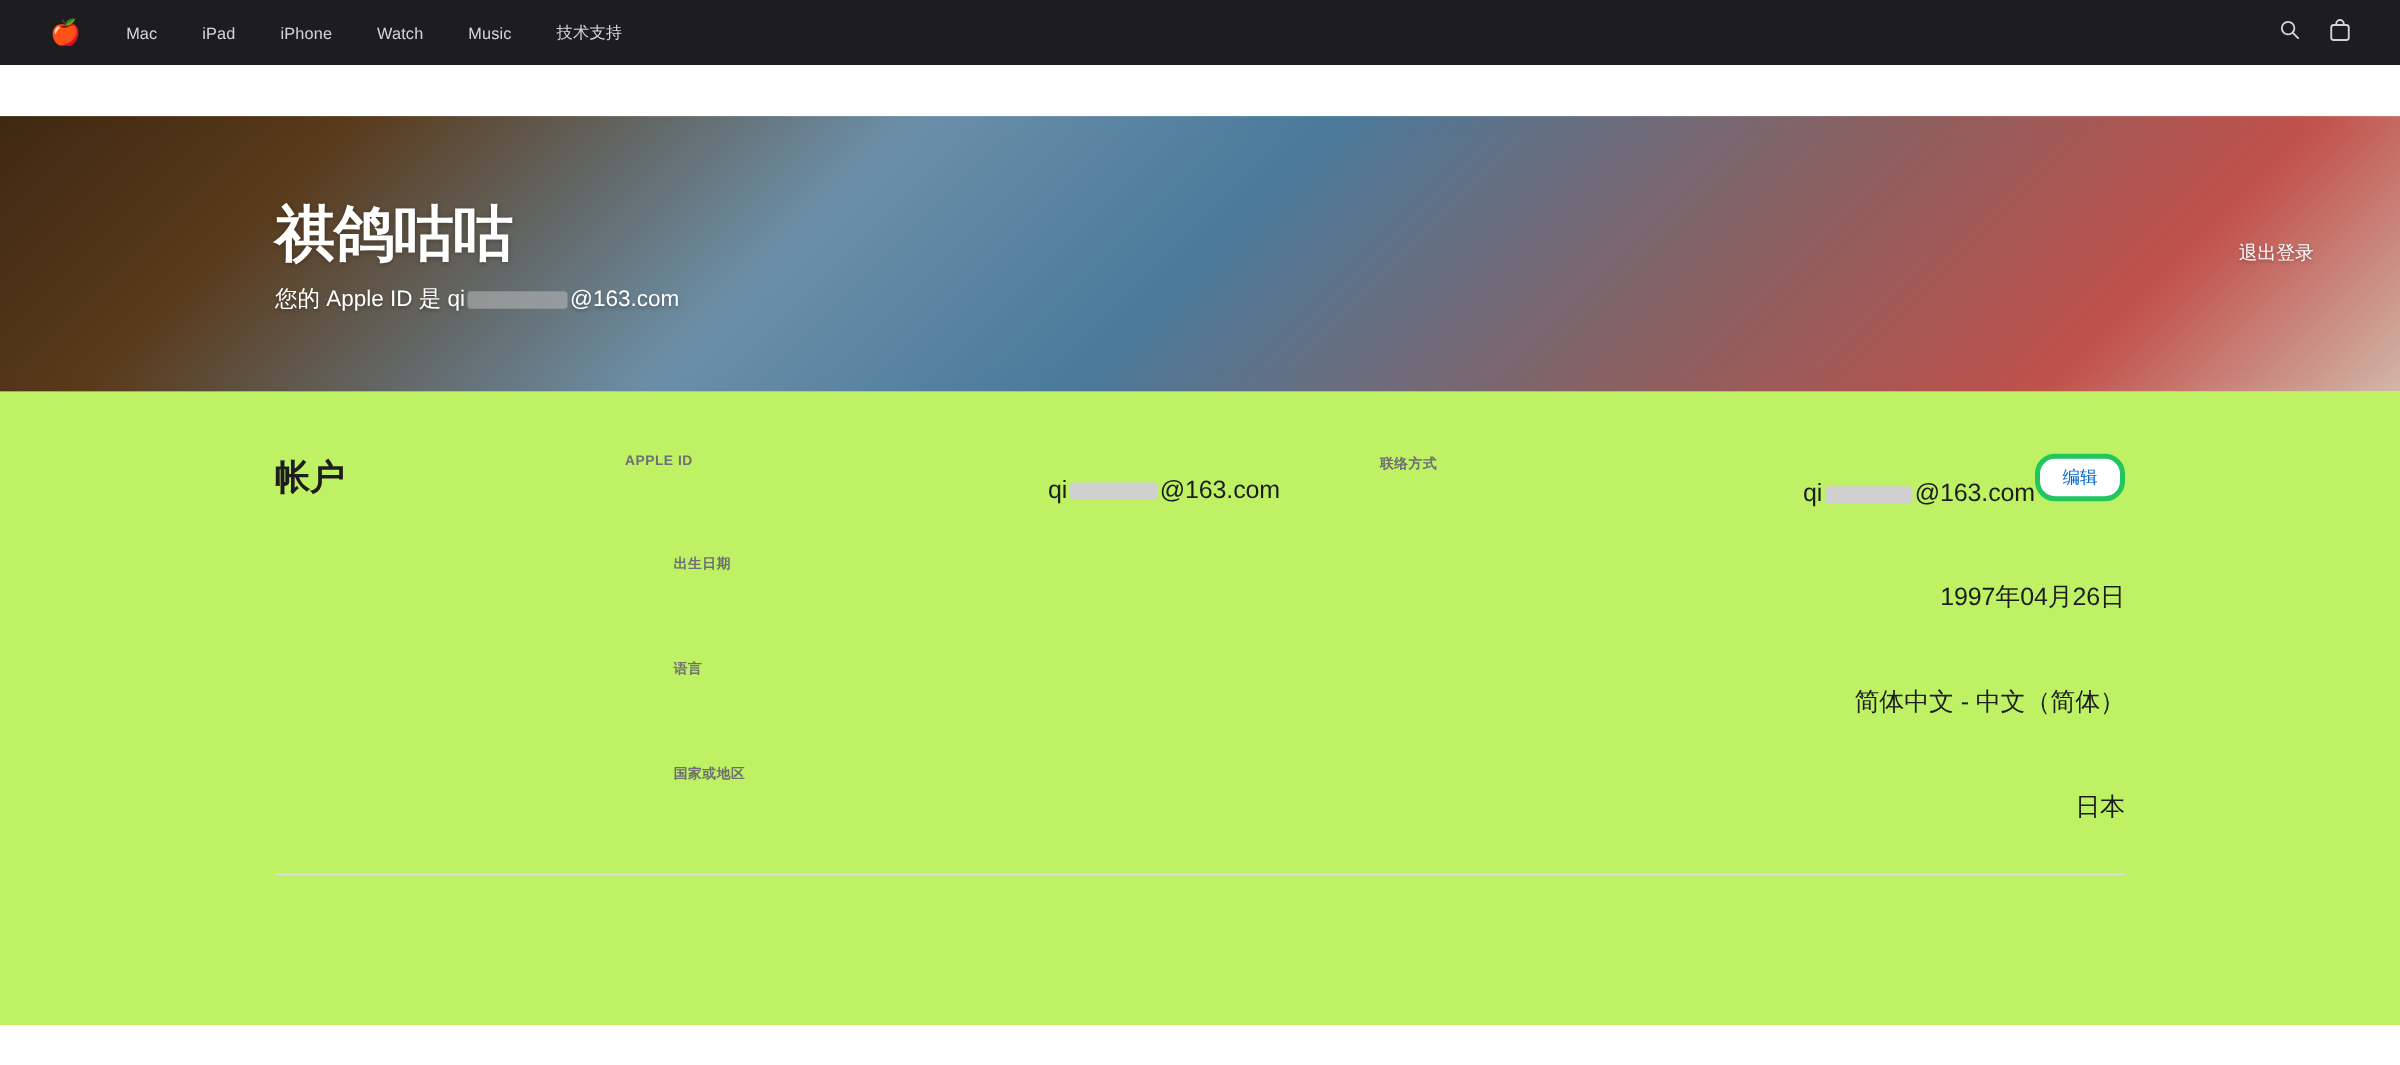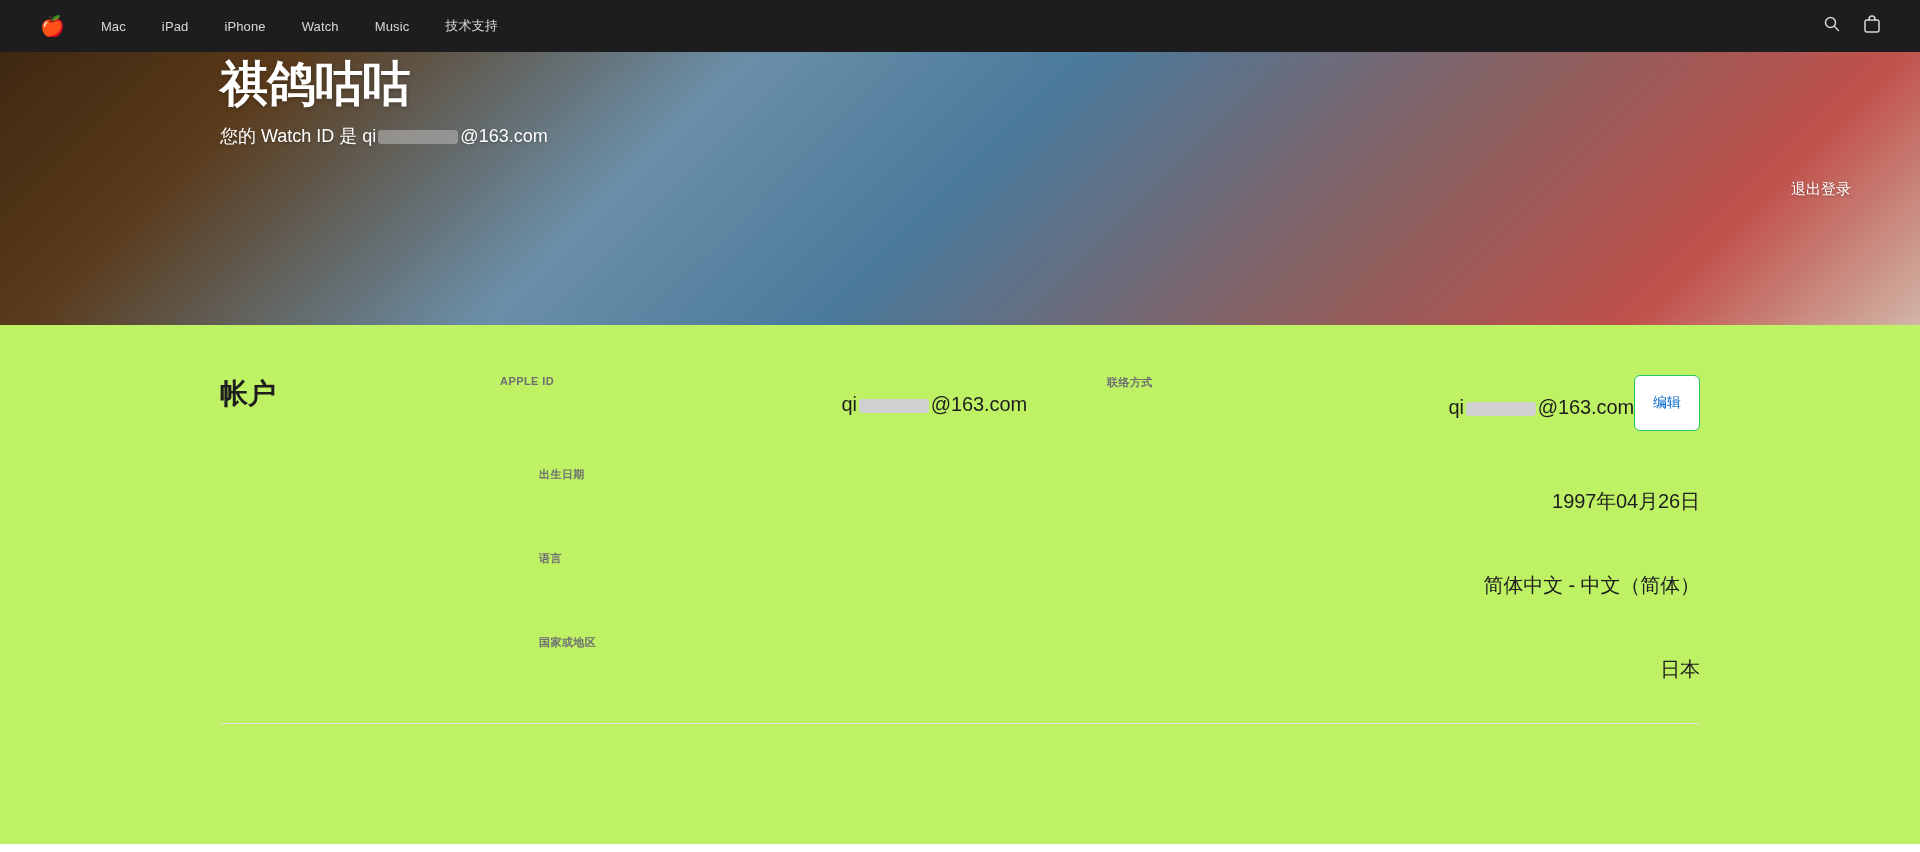--- a/index.html
+++ b/index.html
@@ -23,26 +23,28 @@
       opacity: 0.85;
       cursor: pointer;
       text-decoration: none;
       letter-spacing: 0.01em;
     }
     .nav-right { display: flex; align-items: center; gap: 24px; }
     .nav-icon { color: #f5f5f7; font-size: 16px; cursor: pointer; opacity: 0.85; }
 
     
     .hero {
-      height: 273px;
+      height: 220px;
       background: linear-gradient(135deg, #3a2510 0%, #5a3a1a 15%, #6b8fa8 35%, #4a7a9b 50%, #8b6060 70%, #c0504a 85%, #d4c8b8 100%);
       filter: blur(0px);
       position: relative;
       display: flex;
+      align-items: center;
       overflow: hidden;
+      margin-top: 41px;
     }
     .hero-blur {
       position: absolute; inset: 0;
       background: inherit;
       filter: blur(8px);
       transform: scale(1.05);
     }
     .hero-content {
       position: relative;
       z-index: 2;
@@ -137,23 +139,23 @@
       margin: 0 2px;
     }
 
     .fields-block {
       margin-top: 36px;
       margin-left: 39px;
     }
 
     .edit-btn {
       margin-left: auto;
-      padding: 18px 18px;
-      border: 1px solid #22c55e;
-      border-radius: 6px;
+      padding: 6px 18px;
+      border: 4px solid #22c55e;
+      border-radius: 16px;
       background: #fff;
       font-size: 14px;
       color: #0066cc;
       cursor: pointer;
       white-space: nowrap;
       align-self: flex-start;
     }
 
     .top-row {
       display: flex;
@@ -200,21 +202,21 @@
       </svg>
     </span>
   </div>
 </nav>
 
 <div class="hero">
   <div class="hero-blur"></div>
   <div class="hero-content">
     <div class="hero-name">祺鸽咕咕</div>
     <div class="hero-apple-id">
-      <span>您的 Watch ID 是 qi</span><span class="redacted"></span><span>@163.com</span>
+      <span>您的 Apple ID 是 qi</span><span class="redacted"></span><span>@163.com</span>
     </div>
   </div>
   <div class="hero-signout">退出登录</div>
 </div>
 
 <div class="main">
   <div class="account-section">
     <div class="section-title">帐户</div>
 
     <div class="section-fields">

